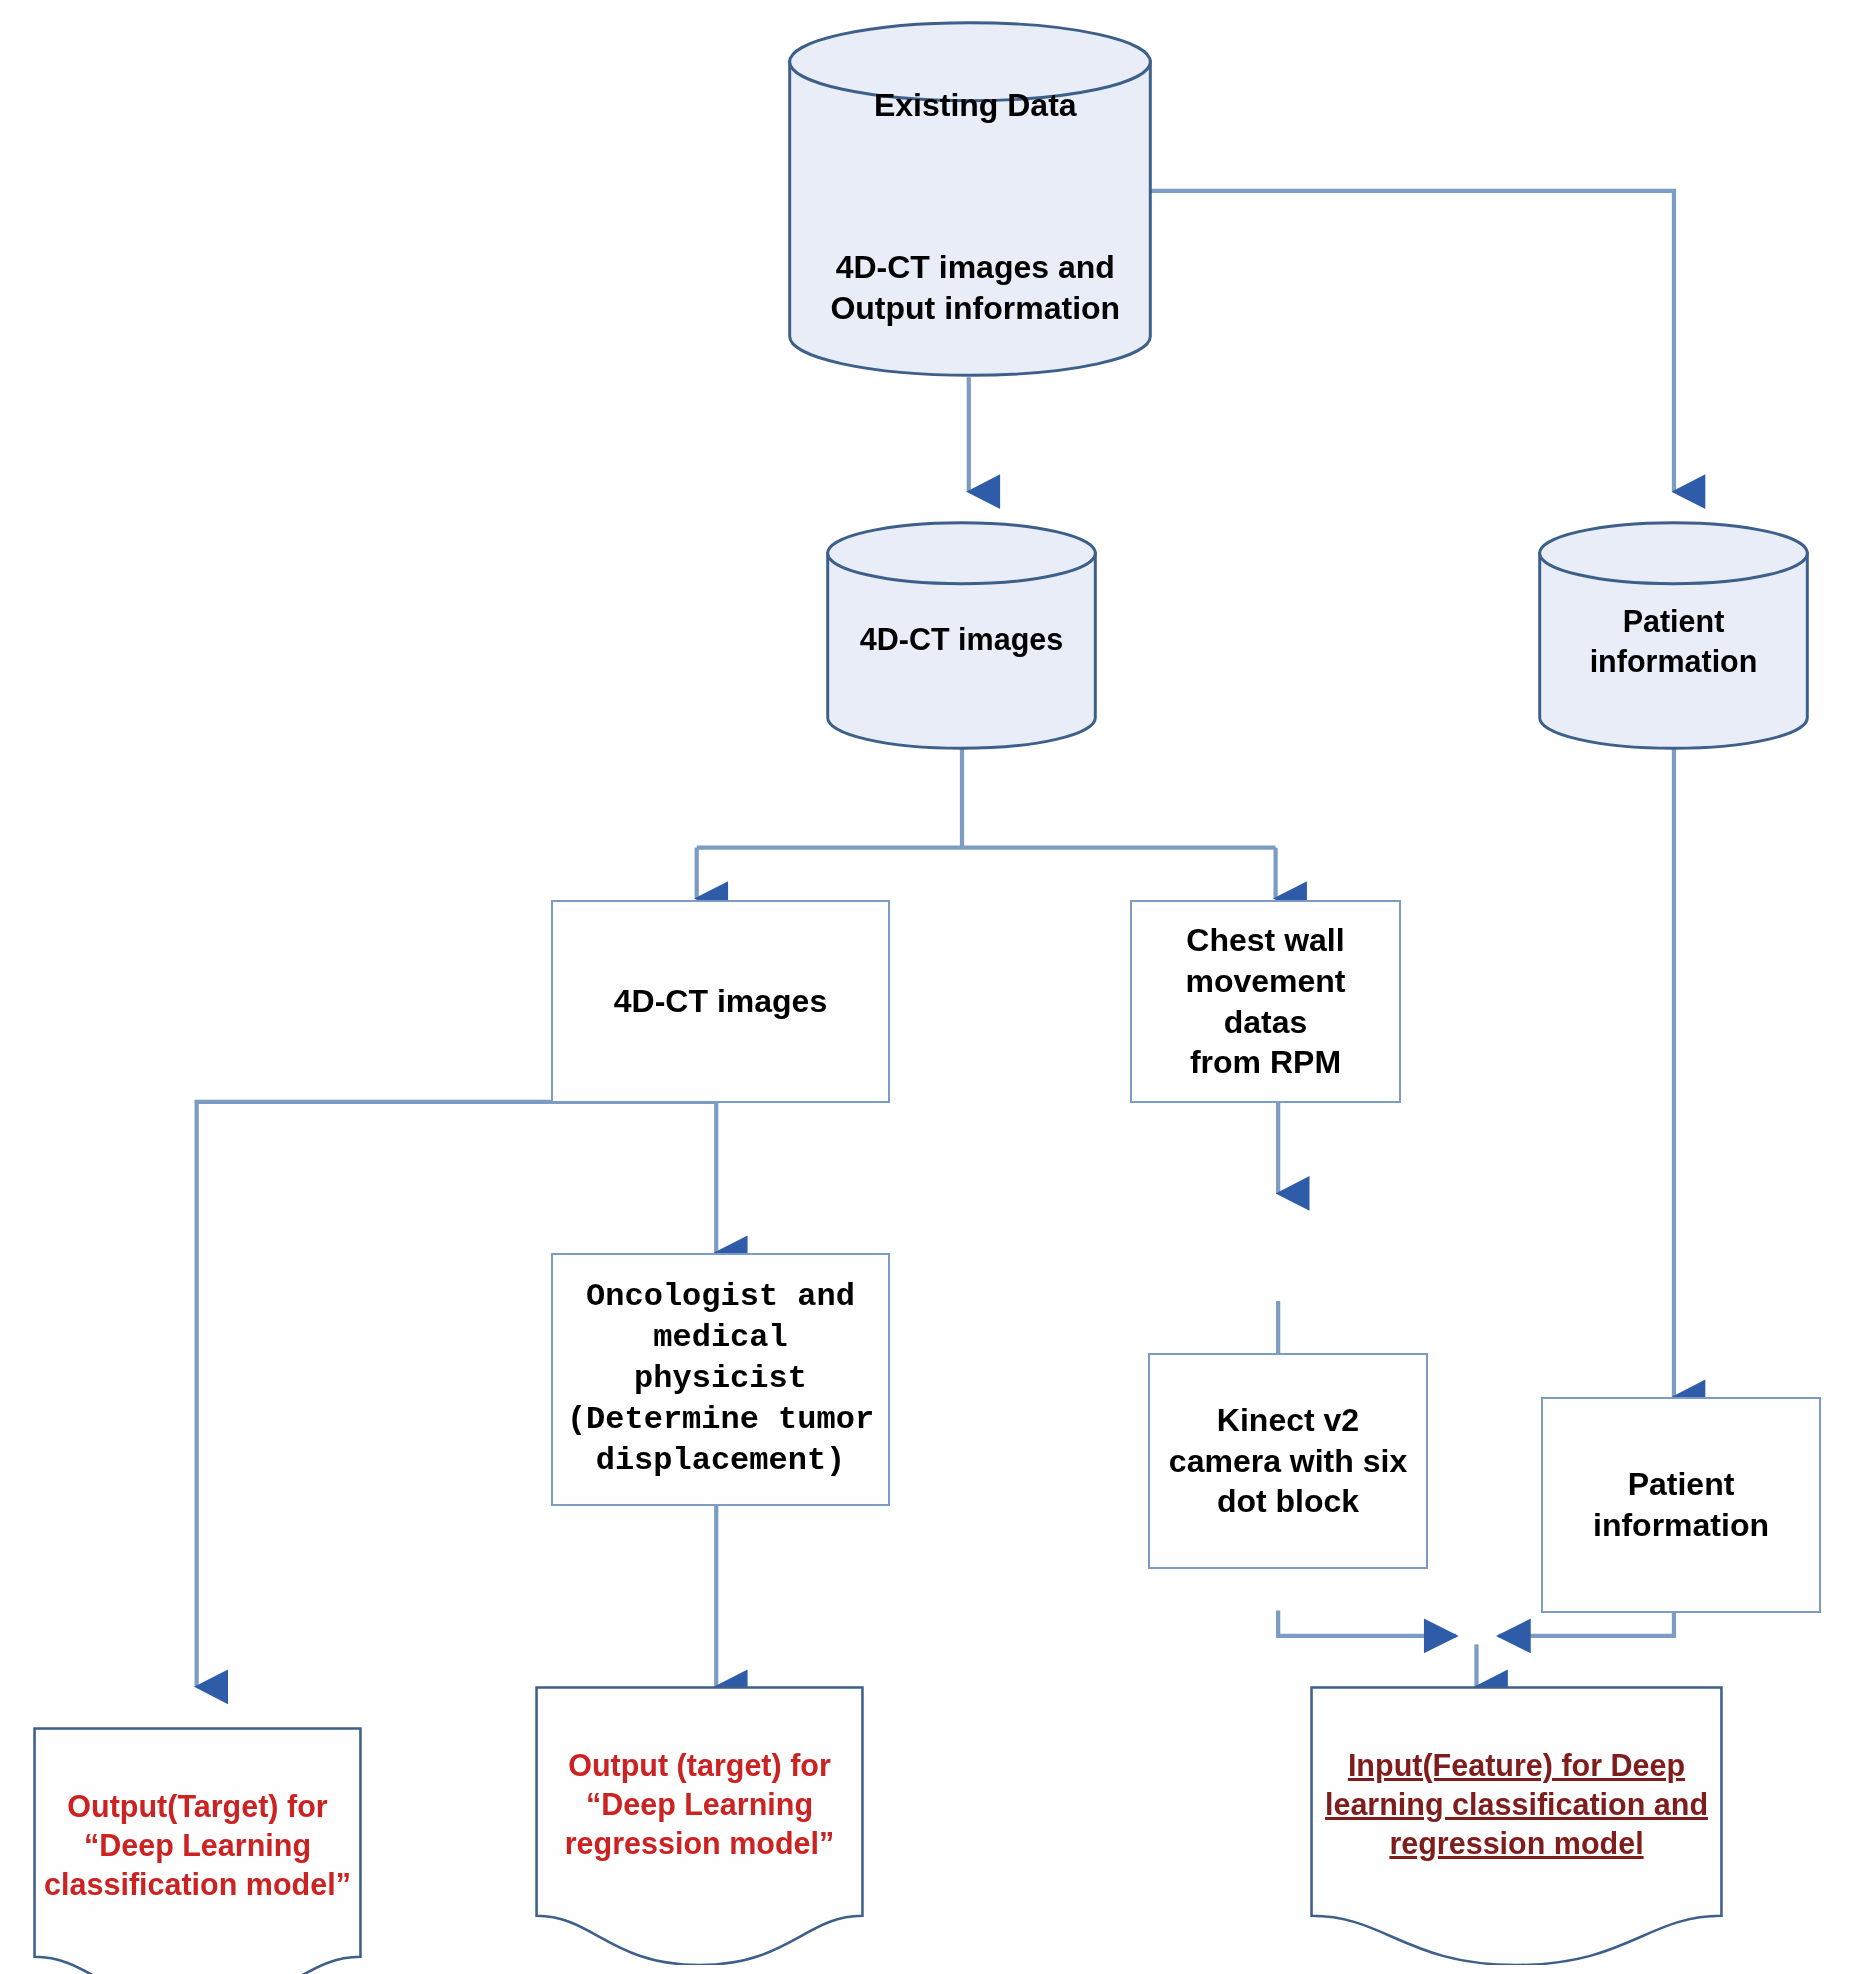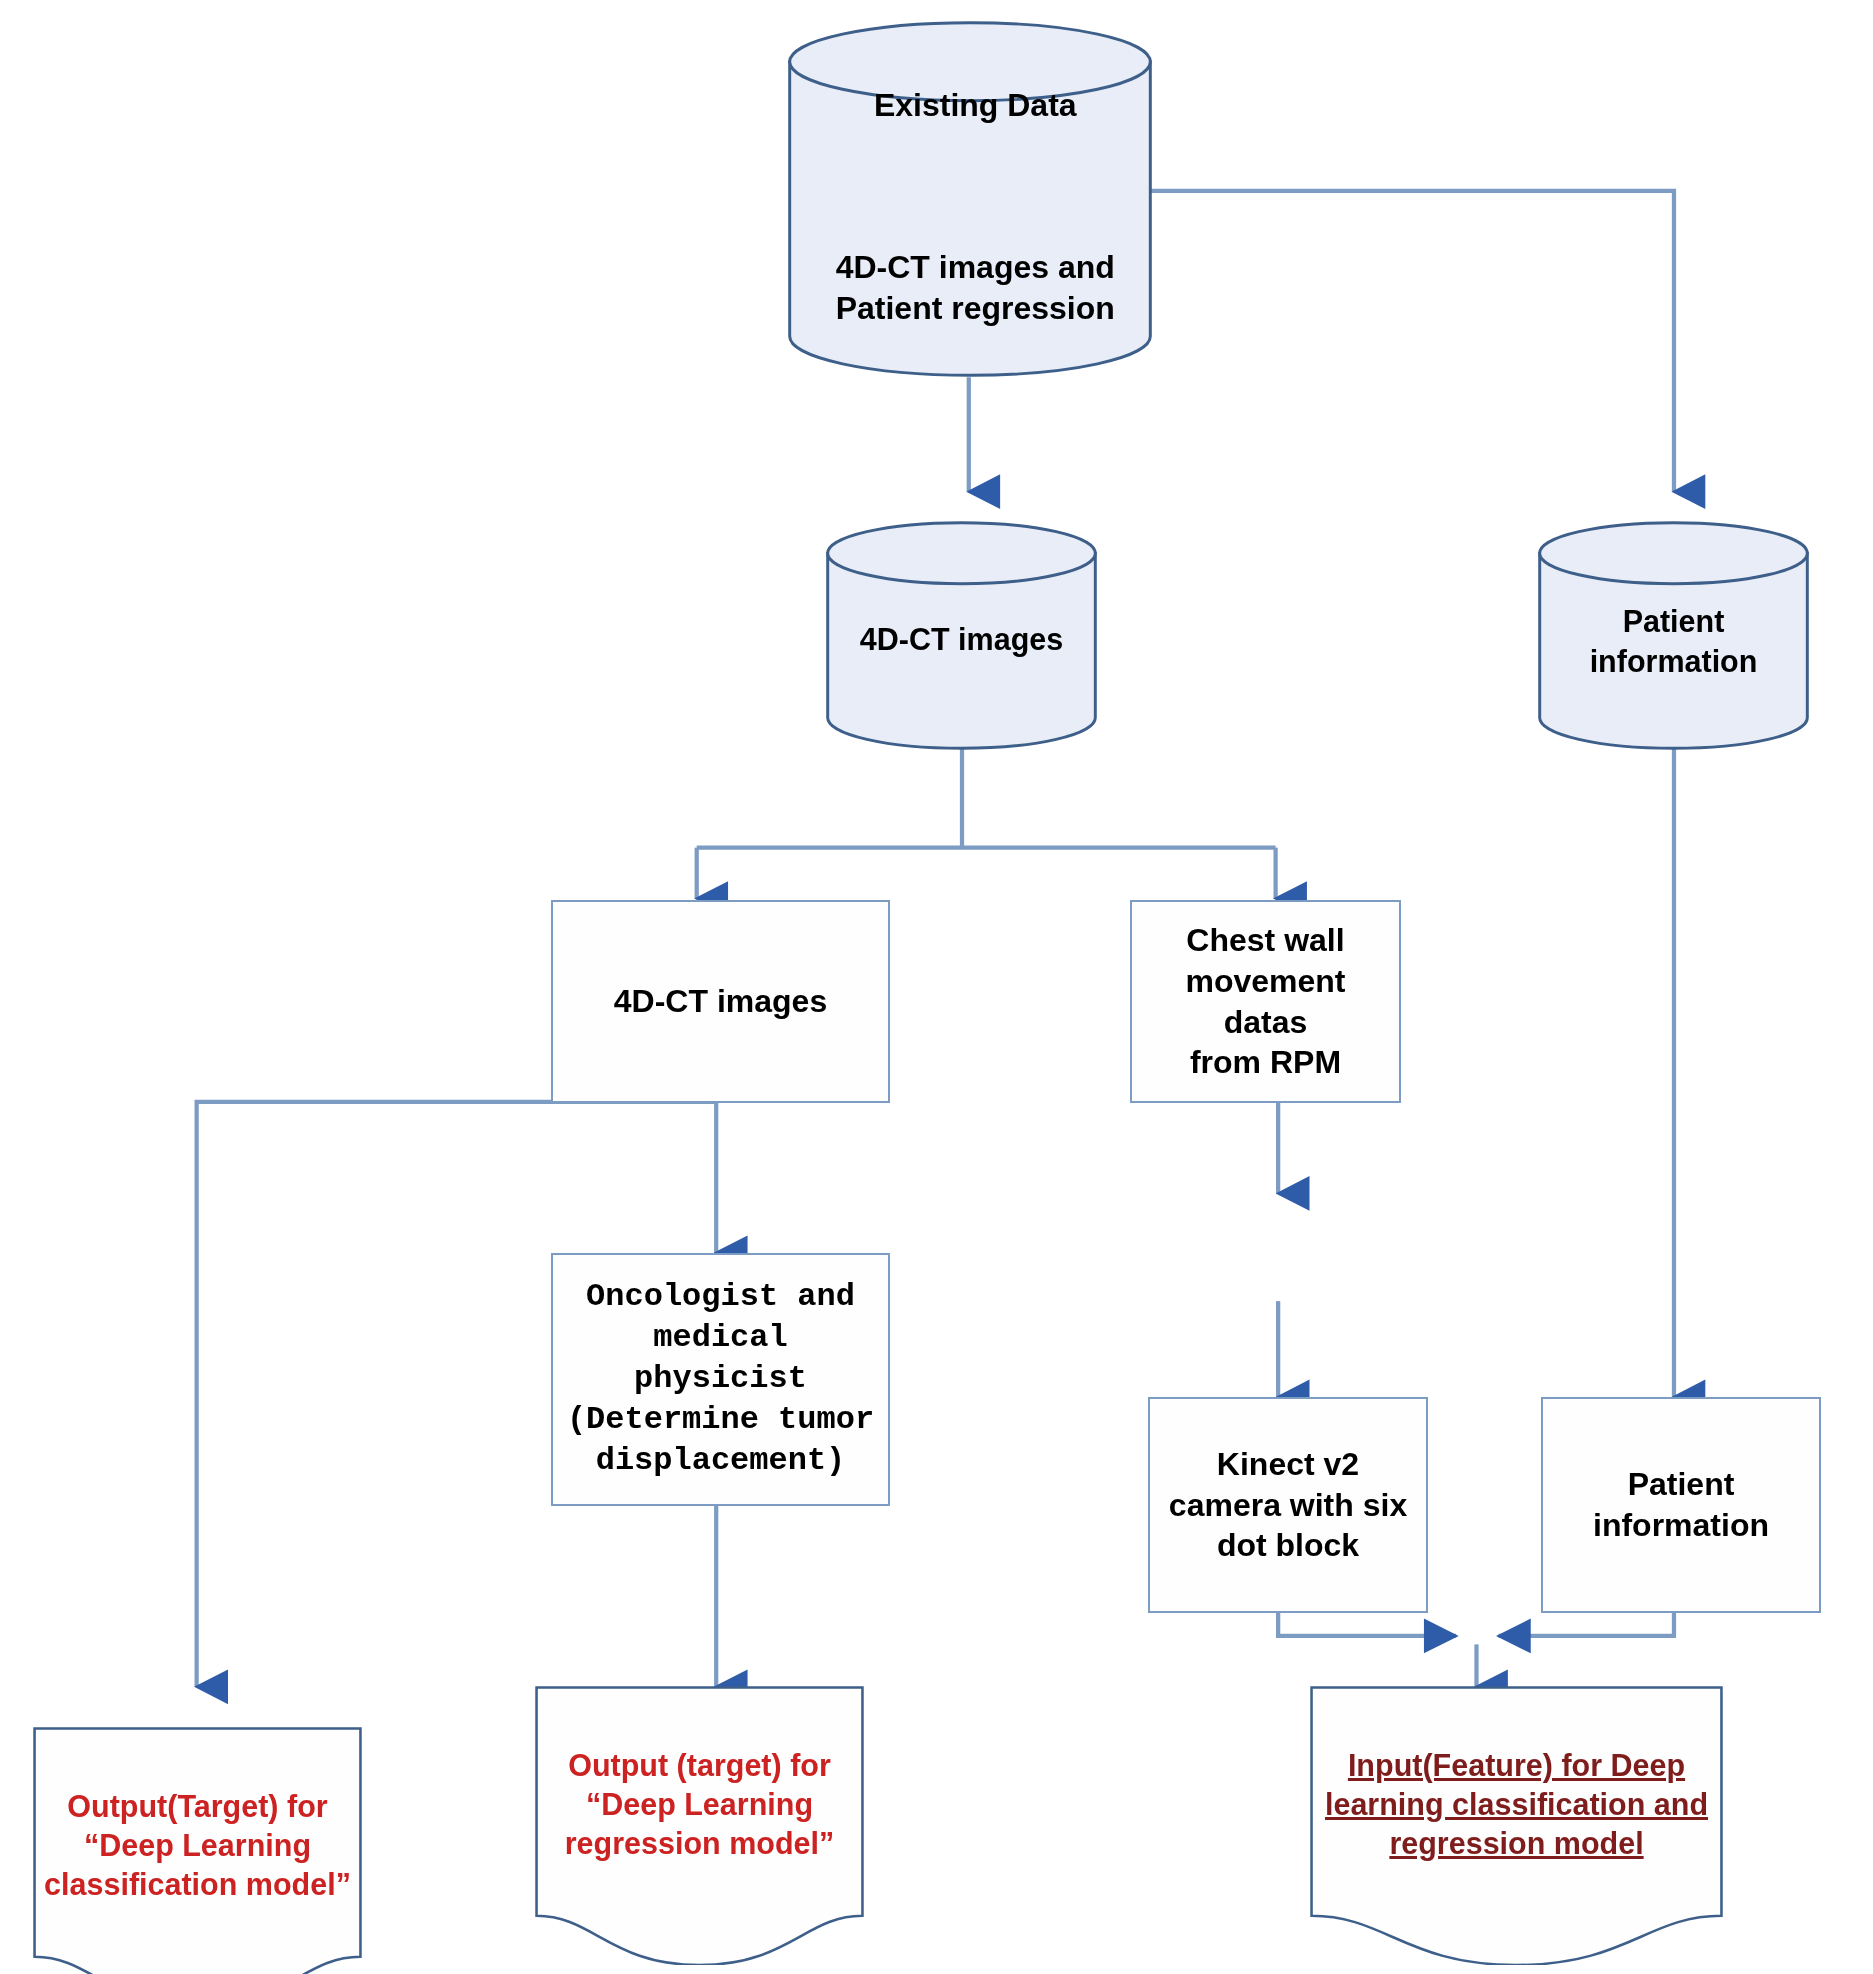--- a/index.html
+++ b/index.html
@@ -120,21 +120,21 @@
 
   <div class="node cyl fs-38" style="left:788px; top:21px; width:364px; height:356px;">
     <svg viewBox="0 0 430 420" preserveAspectRatio="none">
       <path d="M2,48 L2,372 A213,46 0 0 0 428,372 L428,48 Z" fill="#e8edf7" stroke="#3d5f8a" stroke-width="3.5"></path>
       <ellipse cx="215" cy="48" rx="213" ry="46" fill="#e8edf7" stroke="#3d5f8a" stroke-width="3.5"></ellipse>
     </svg>
     <div class="txt" style="margin-top:15.3px;padding-left:19px;">
       <div>Existing Data</div>
       <div style="height:39px;"></div>
       <div>4D-CT images and
-Patient regression</div>
+Output information</div>
     </div>
   </div>
 
   <div class="node cyl fs-36" style="left:826px; top:521px; width:271px; height:229px;">
     <svg viewBox="0 0 320 270" preserveAspectRatio="none">
       <path d="M2,38 L2,232 A158,36 0 0 0 318,232 L318,38 Z" fill="#e8edf7" stroke="#3d5f8a" stroke-width="3.5"></path>
       <ellipse cx="160" cy="38" rx="158" ry="36" fill="#e8edf7" stroke="#3d5f8a" stroke-width="3.5"></ellipse>
     </svg>
     <div class="txt" style="margin-top:8.5px;">4D-CT images</div>
   </div>
@@ -159,21 +159,21 @@
   </div>
 
 
   <div class="node rect fs-38" style="left:551px; top:1253px; width:339px; height:253px;font-family:Liberation Mono, monospace;">
     <div class="txt">Oncologist and
 medical physicist
 (Determine tumor
 displacement)</div>
   </div>
 
-  <div class="node rect fs-38" style="left:1148px; top:1397px; width:280px; height:216px;">
+  <div class="node rect fs-38" style="left:1148px; top:1353px; width:280px; height:216px;">
     <div class="txt">Kinect v2
 camera with six
 dot block</div>
   </div>
 
   <div class="node rect fs-38" style="left:1541px; top:1397px; width:280px; height:216px;">
     <div class="txt">Patient
 information</div>
   </div>
 

